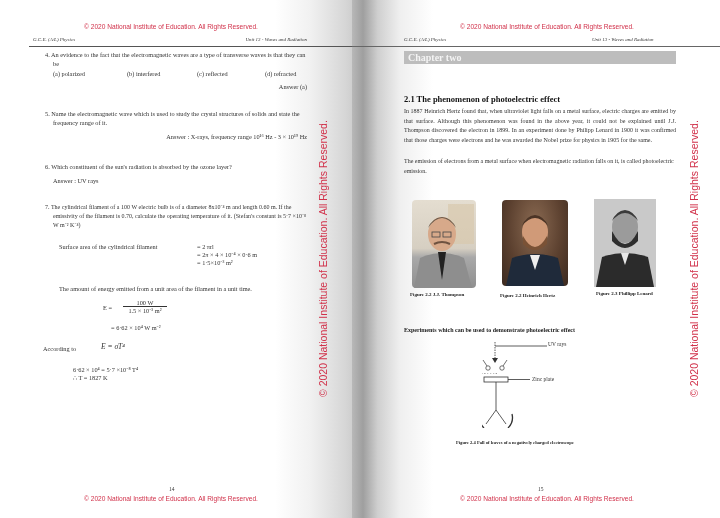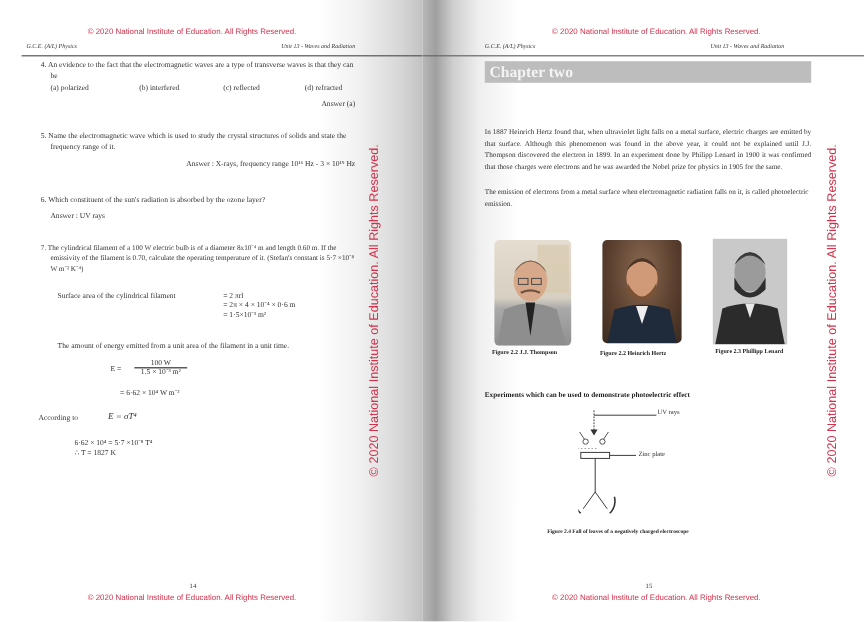--- a/index.html
+++ b/index.html
@@ -1,28 +1,28 @@
 <!DOCTYPE html>
 <html><head>
 <meta charset="utf-8">
 <style>
 *{box-sizing:border-box;margin:0;padding:0}
 html,body{width:720px;height:518px;overflow:hidden;background:#fff}
 body{position:relative;font-family:"Liberation Serif",serif;color:#222}
 .page{position:absolute;top:0;height:518px;overflow:hidden}
-#left{left:0;width:352px;background:linear-gradient(to right,#fff 0%,#fff 75%,#f1f1f1 85%,#d6d6d6 95%,#c2c2c2 100%)}
+#left{left:11px;width:352px;background:linear-gradient(to right,#fff 0%,#fff 75%,#f1f1f1 85%,#d6d6d6 95%,#c2c2c2 100%)}
 #right{left:352px;width:368px;background:linear-gradient(to right,#b8b8b8 0%,#9f9f9f 3%,#cfcfcf 7%,#efefef 13%,#fff 22%,#fff 100%)}
 .copy{position:absolute;font-family:"Liberation Sans",sans-serif;font-size:6.6px;color:#d1314a;white-space:nowrap;text-align:center}
 .hdr{position:absolute;font-size:5px;font-style:italic;color:#333;white-space:nowrap}
 .rule{position:absolute;height:1px;background:#555}
 .vert{position:absolute;font-family:"Liberation Sans",sans-serif;font-size:10.5px;color:#d1314a;white-space:nowrap;transform:rotate(-90deg);transform-origin:left top}
 .txt{position:absolute;font-size:6.3px;line-height:8.8px;color:#333}
 .r{text-align:right}
 .pnum{position:absolute;font-size:5.5px;color:#333}
-.chapband{position:absolute;background:#bdbdbd;color:#f4f4f4;font-weight:bold;font-size:13px;padding:1px 4px}
+.chapband{position:absolute;background:#bdbdbd;color:#f4f4f4;font-weight:bold;font-size:10px;padding:1px 4px}
 .title{position:absolute;font-weight:bold;font-size:12px;color:#111;white-space:nowrap}
 .sub{position:absolute;font-weight:bold;font-size:8.5px;color:#111;white-space:nowrap}
 .photo{position:absolute;border-radius:4px;overflow:hidden}
 .cap{position:absolute;font-size:5px;font-weight:bold;color:#222;white-space:nowrap}
 </style>
 </head>
 <body>
 
 <div id="left" class="page">
   <div class="copy" style="left:0;width:320px;top:23px">© 2020 National Institute of Education. All Rights Reserved.</div>
@@ -70,20 +70,21 @@
   <div class="vert" style="left:306px;top:397px">© 2020 National Institute of Education. All Rights Reserved.</div>
 </div>
 
 <div id="right" class="page">
   <div class="copy" style="left:40px;width:310px;top:23px">© 2020 National Institute of Education. All Rights Reserved.</div>
   <div class="hdr" style="left:52px;top:37px">G.C.E. (A/L) Physics</div>
   <div class="hdr" style="left:240px;top:37px">Unit 13 - Waves and Radiation</div>
   <div class="rule" style="left:0;width:368px;top:46px;background:#666"></div>
 
   <div class="chapband" style="left:52px;top:51px;width:272px">Chapter two</div>
+  <div class="sub" style="left:52px;top:94px">2.1  The phenomenon of photoelectric effect</div>
 
   <div class="txt" style="left:52px;top:107px;width:272px;font-size:6px;line-height:9.6px;text-align:justify">In 1887 Heinrich Hertz found that, when ultraviolet light falls on a metal surface, electric charges are emitted by that surface. Although this phenomenon was found in the above year, it could not be explained until J.J. Thompson discovered the electron in 1899.  In an experiment done by Philipp Lenard in 1900 it was confirmed that those charges were electrons and he was awarded the Nobel prize for physics in 1905 for the same.</div>
   <div class="txt" style="left:52px;top:157px;width:272px;font-size:6px;line-height:9.6px">The emission of electrons from a metal surface when electromagnetic radiation falls on it, is called photoelectric emission.</div>
 
   <div class="photo" style="left:60px;top:200px;width:64px;height:88px;background:linear-gradient(to bottom,#e4ddd0 0%,#d6cfc2 55%,#a9a9a9 65%,#8f8f8f 100%)">
     <svg width="64" height="88" viewBox="0 0 64 88">
       <rect x="36" y="4" width="26" height="40" fill="#d8c9ae" opacity=".7"></rect>
       <ellipse cx="30" cy="34" rx="14" ry="17" fill="#d7a98a"></ellipse>
       <path d="M16 28 Q30 8 44 28 Q40 18 30 17 Q20 18 16 28Z" fill="#6b5a4a"></path>
       <rect x="20" y="32" width="8" height="5" fill="none" stroke="#444" stroke-width=".8"></rect>

